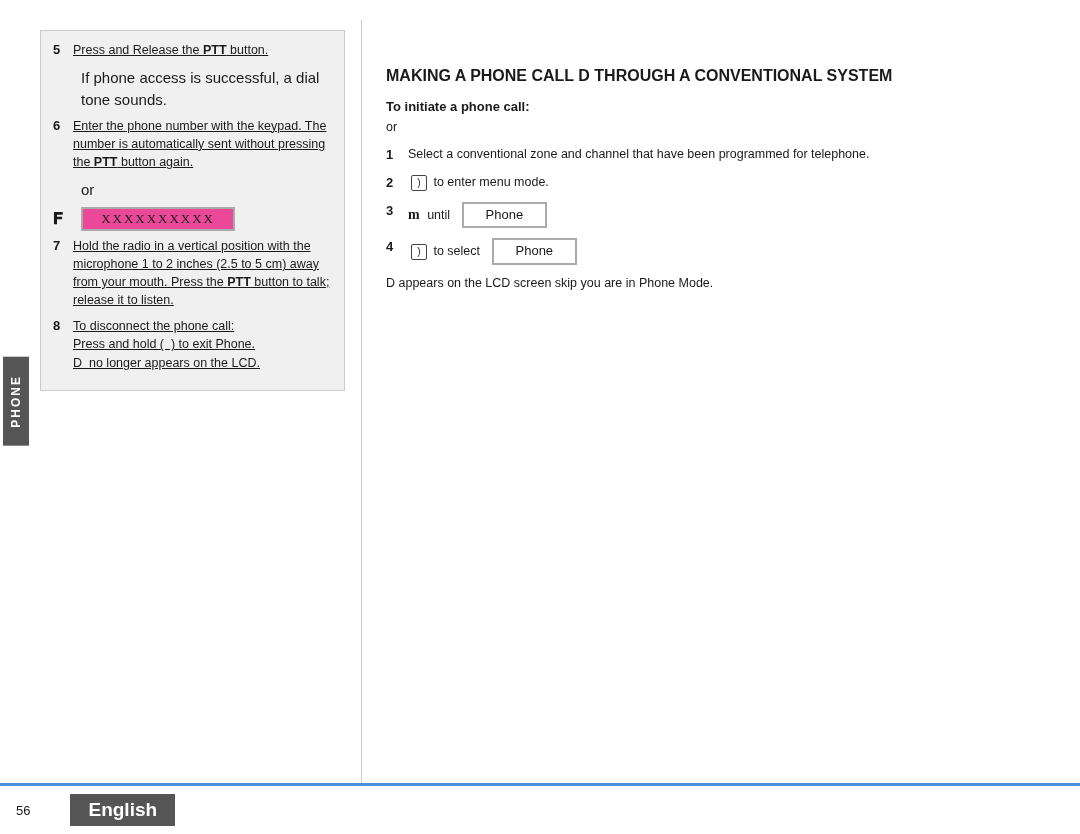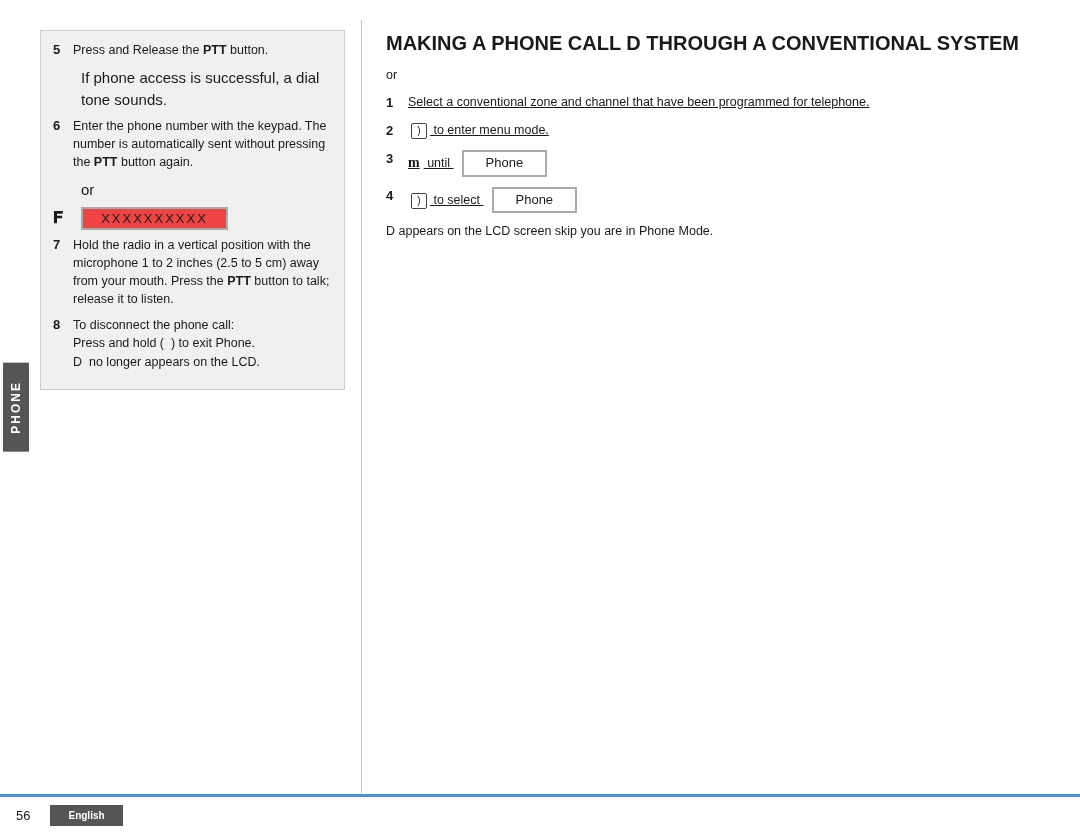--- a/index.html
+++ b/index.html
@@ -63,20 +63,21 @@
     }
     .step-num {
       font-weight: bold;
       min-width: 20px;
       font-size: 13px;
     }
     .step-text {
       flex: 1;
       font-size: 12.5px;
       line-height: 1.45;
+      text-decoration: underline;
     }
     .step-text b {
       font-weight: bold;
     }
     .indent-row {
       margin-left: 28px;
       margin-bottom: 6px;
       font-size: 15px;
       line-height: 1.45;
     }
@@ -84,42 +85,43 @@
       font-size: 16px;
       font-weight: bold;
       font-family: serif;
     }
     .phone-display {
       display: inline-block;
       border: 2px solid #aaa;
       padding: 2px 18px;
       font-size: 13px;
       letter-spacing: 2px;
-      background: #ef4444;
+      background: #ec4899;
       margin-left: 10px;
       vertical-align: middle;
-      font-family: Liberation Sans, sans-serif;
+      font-family: Liberation Serif, serif;
     }
     .select-row {
       display: flex;
       align-items: center;
       gap: 8px;
       margin: 6px 0;
     }
     
     .right-column {
       flex: 1;
       padding: 10px 30px 10px 24px;
     }
     .section-title {
-      font-size: 20px;
+      font-size: 16px;
       font-weight: bold;
       margin-bottom: 12px;
       line-height: 1.3;
       text-transform: uppercase;
+      margin-top: 36px;
     }
     .sub-heading {
       font-weight: bold;
       font-size: 13px;
       margin-bottom: 6px;
     }
     .right-para {
       font-size: 12.5px;
       line-height: 1.5;
       margin-bottom: 10px;
@@ -137,21 +139,20 @@
       font-size: 12.5px;
       line-height: 1.4;
     }
     .right-step-num {
       font-weight: bold;
       min-width: 22px;
       font-size: 13px;
     }
     .right-step-text {
       flex: 1;
-      text-decoration: underline;
     }
     .phone-box {
       display: inline-block;
       border: 2px solid #aaa;
       padding: 2px 22px;
       font-size: 13px;
       background: #fff;
       margin-left: 8px;
       min-width: 80px;
       text-align: center;
@@ -171,29 +172,30 @@
       font-size: 12.5px;
       line-height: 1.4;
       margin-top: 10px;
     }
     
     .bottom-bar {
       display: flex;
       align-items: center;
       padding: 8px 16px;
       border-top: 2px solid #4a90d9;
+      gap: 20px;
     }
     .page-num {
       font-size: 13px;
       margin-right: 20px;
     }
     .english-tag {
       background: #555;
       color: #fff;
-      font-size: 10px;
+      font-size: 19px;
       font-weight: bold;
       padding: 5px 18px;
     }
     .divider-line {
       height: 1px;
       background: #4a90d9;
       margin: 0;
     }
     .step2-arrow {
       display: inline-flex;
@@ -249,20 +251,21 @@
           </span>
         </div>
 
       </div>
     </div>
 
     <div class="right-column">
 
       <div class="section-title">MAKING A PHONE CALL D THROUGH A CONVENTIONAL SYSTEM</div>
 
+      <div class="sub-heading">To initiate a phone call:</div>
 
 
       <div class="or-text">or</div>
 
 
       <div class="right-steps">
 
         <div class="right-step-row">
           <span class="right-step-num">1</span>
           <span class="right-step-text">Select a conventional zone and channel that have been programmed for telephone.</span>

